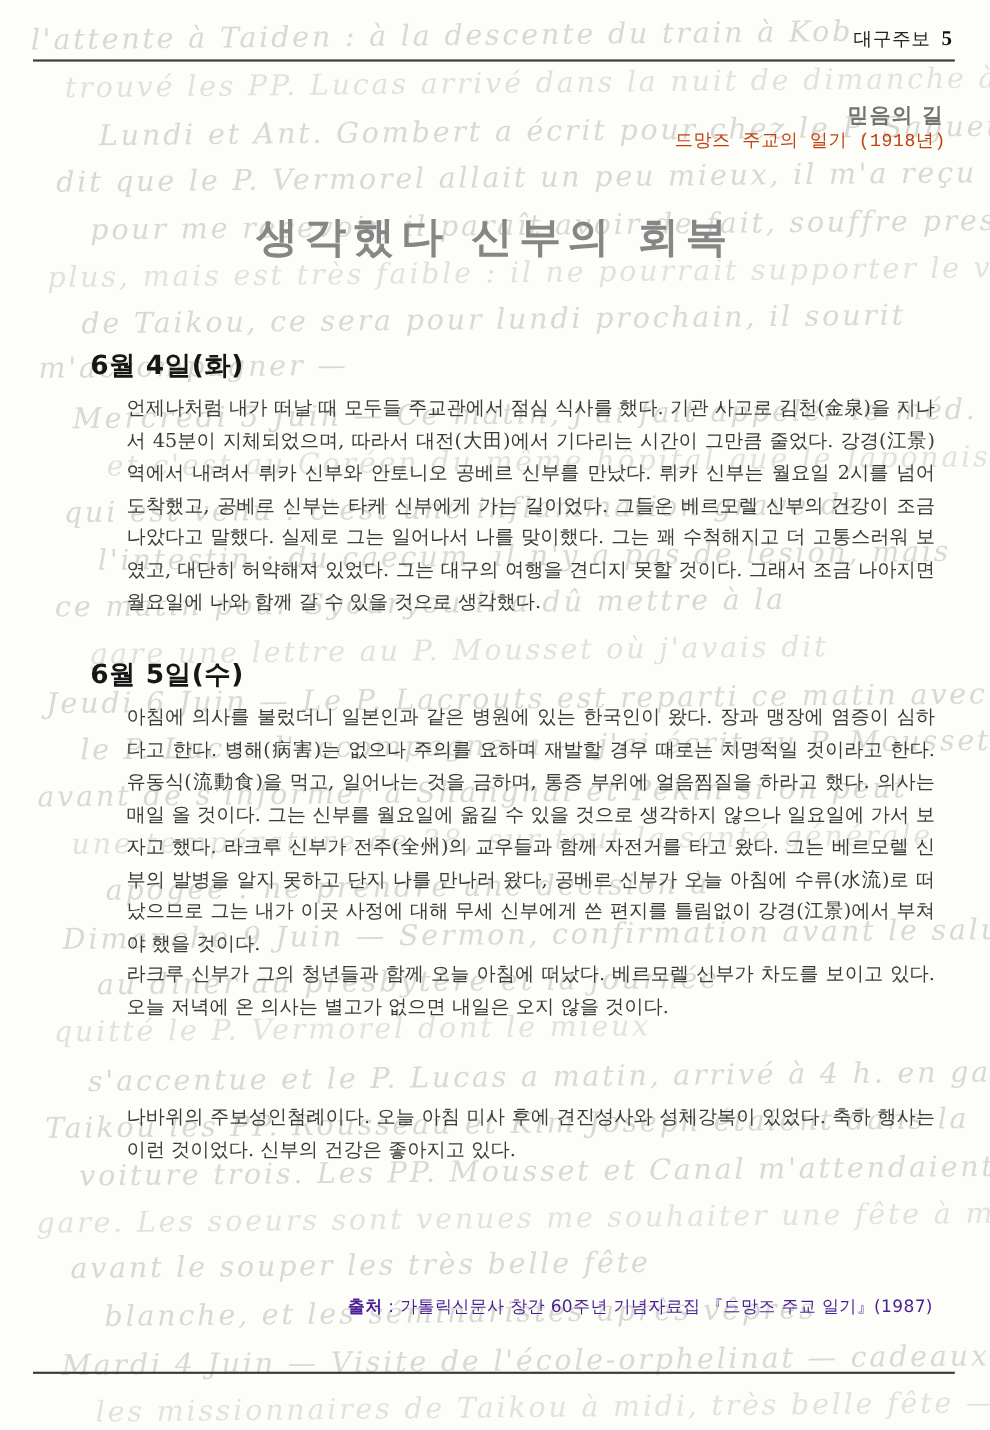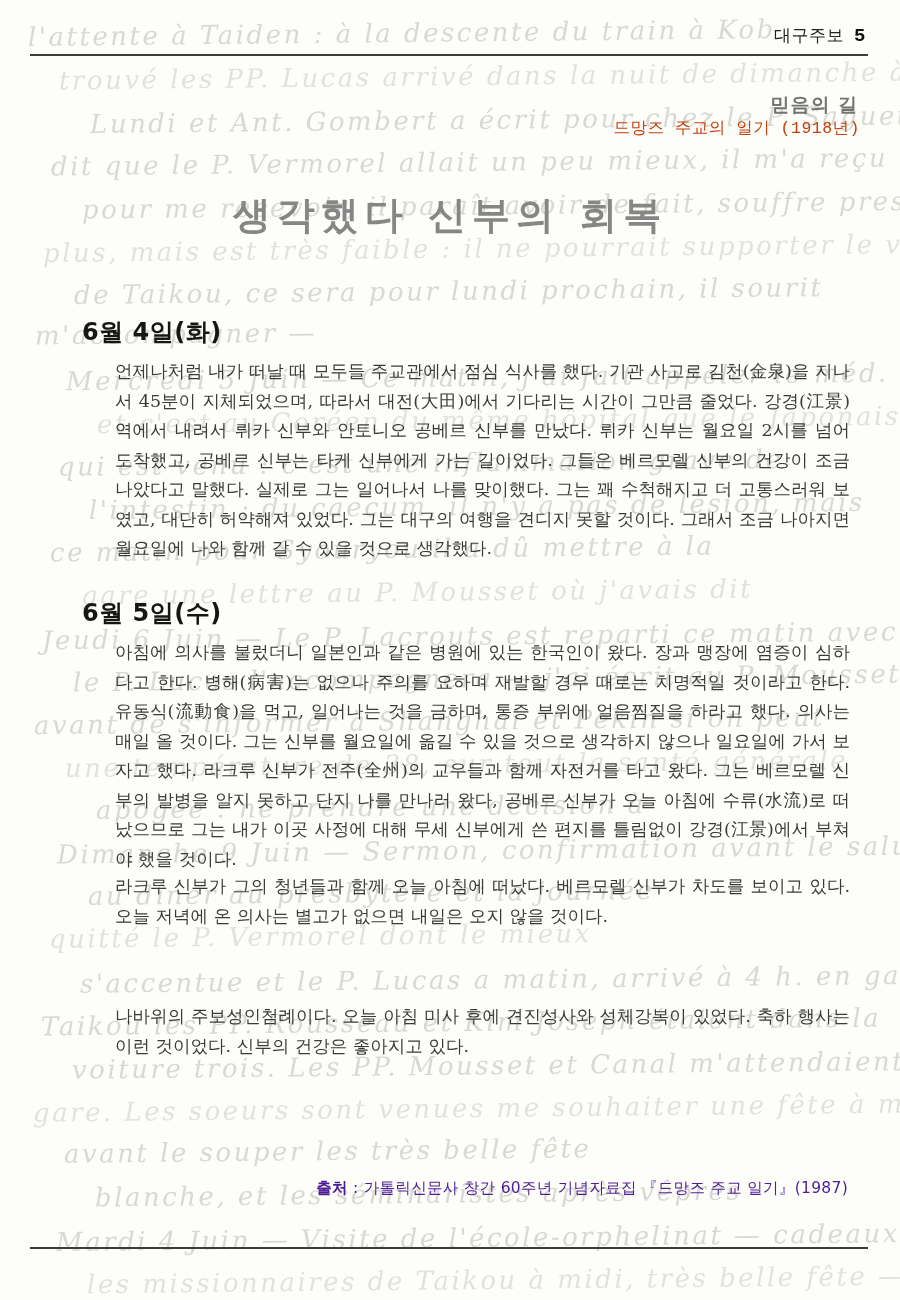--- a/index.html
+++ b/index.html
@@ -27,21 +27,21 @@
     font-size: 26px;
     letter-spacing: 2.5px;
     color: #d9d9d3;
     transform: rotate(-0.6deg);
   }
 
   .content { position: absolute; inset: 0; z-index: 1; }
 
   .header-right {
     position: absolute; top: 24px; right: 34px;
-    font-family: Liberation Mono, monospace;
+    font-family: Liberation Serif, serif;
     font-size: 17px; color: #222;
     letter-spacing: 0.5px;
   }
   .header-right .pagenum {
     font-weight: bold; font-size: 19px; margin-left: 10px; color: #111;
   }
 
   .rule {
     position: absolute; left: 30px; width: 838px; height: 2px;
     background: #3c3c3c;

